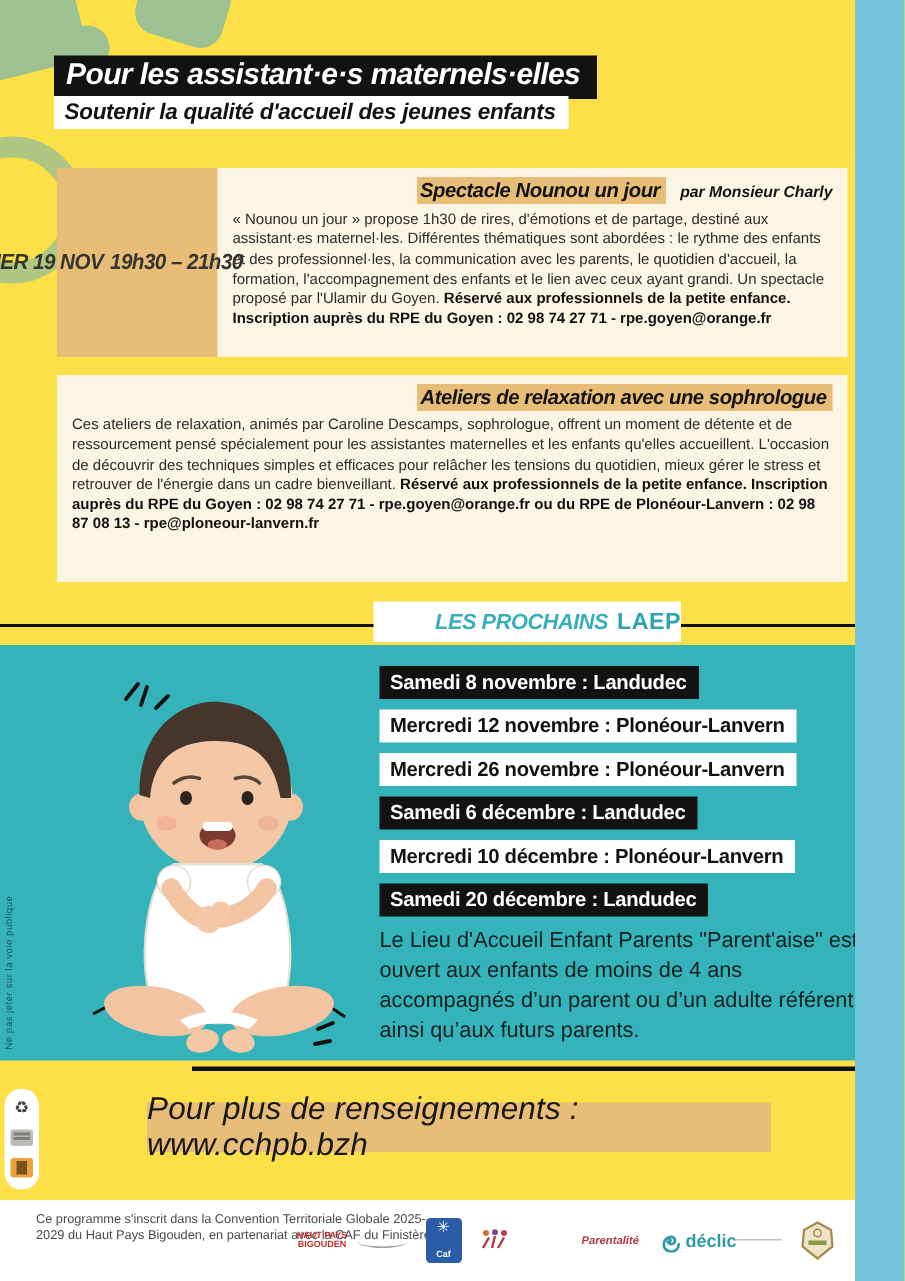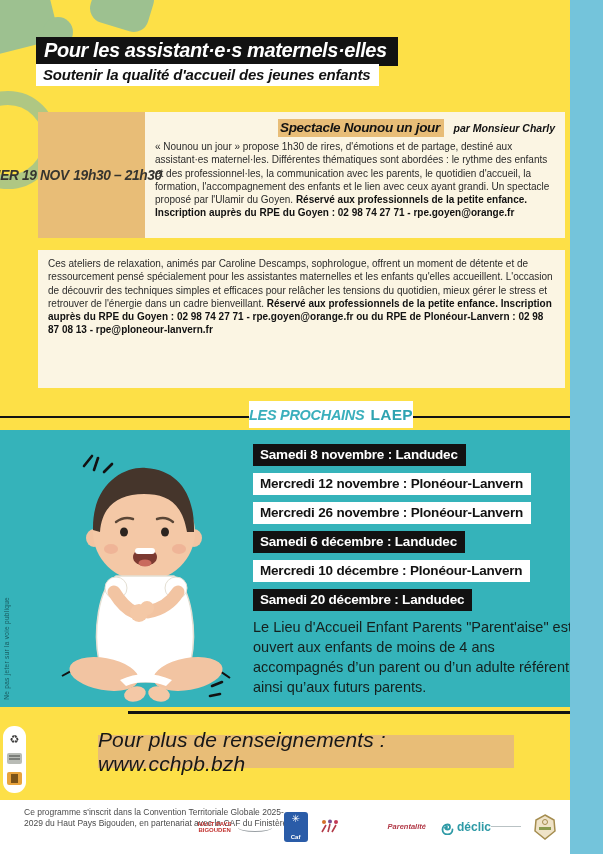--- a/index.html
+++ b/index.html
@@ -31,21 +31,21 @@
   .event-title-row{margin:0 0 4px 0;line-height:16px;text-align:right;}
   .event-title{display:inline;background:#e8bd77;color:#121212;font-weight:bold;
     font-style:italic;font-size:13.5px;padding:1px 4px 2px 2px;letter-spacing:-0.3px;}
   .event-title-suffix{font-weight:bold;font-style:italic;font-size:10.5px;margin-left:5px;color:#121212;}
   .event-text{font-size:10px;line-height:13.3px;color:#2b2b2b;}
   .event-text .bold{font-weight:bold;color:#111;}
 
   
   .laep-line{position:absolute;left:0;top:416px;width:603px;height:2px;background:#121212;}
   .laep-label{position:absolute;left:249px;top:401px;width:164px;height:27px;background:#fff;
-    display:flex;align-items:center;justify-content:center;gap:6px;z-index:2;}
+    display:flex;align-items:center;justify-content:center;gap:6px;z-index:2;padding-left:41px;}
   .laep-light{color:#3aafbc;font-style:italic;font-weight:bold;font-size:14.5px;letter-spacing:-0.3px;}
   .laep-bold{color:#2ea3b1;font-weight:800;font-size:15.5px;letter-spacing:0.3px;}
 
   
   .teal-band{position:absolute;left:0;top:430px;width:603px;height:277px;background:#35b3ba;}
   .bottom-line{position:absolute;left:128px;top:711px;width:475px;height:3px;background:#121212;}
 
   
   .laep-list{position:absolute;left:253px;top:444px;z-index:3;}
   .laep-item{display:table;font-size:13.5px;font-weight:bold;letter-spacing:-0.2px;
@@ -122,20 +122,23 @@
       <div class="event-title-row">
         <span class="event-title">Spectacle Nounou un jour</span>
         <span class="event-title-suffix">par Monsieur Charly</span>
       </div>
       <div class="event-text"><span>« Nounou un jour » propose 1h30 de rires, d'émotions et de partage, destiné aux assistant·es maternel·les. Différentes thématiques sont abordées : le rythme des enfants et des professionnel·les, la communication avec les parents, le quotidien d'accueil, la formation, l'accompagnement des enfants et le lien avec ceux ayant grandi. Un spectacle proposé par l'Ulamir du Goyen. </span><span class="bold">Réservé aux professionnels de la petite enfance. Inscription auprès du RPE du Goyen : 02 98 74 27 71 - rpe.goyen@orange.fr</span></div>
     </div>
   </div>
 
   <div class="card card2">
     <div class="card-main">
+      <div class="event-title-row">
+        <span class="event-title">Ateliers de relaxation avec une sophrologue</span>
+      </div>
       <div class="event-text"><span>Ces ateliers de relaxation, animés par Caroline Descamps, sophrologue, offrent un moment de détente et de ressourcement pensé spécialement pour les assistantes maternelles et les enfants qu'elles accueillent. L'occasion de découvrir des techniques simples et efficaces pour relâcher les tensions du quotidien, mieux gérer le stress et retrouver de l'énergie dans un cadre bienveillant. </span><span class="bold">Réservé aux professionnels de la petite enfance. Inscription auprès du RPE du Goyen : 02 98 74 27 71 - rpe.goyen@orange.fr ou du RPE de Plonéour-Lanvern : 02 98 87 08 13 - rpe@ploneour-lanvern.fr</span></div>
     </div>
   </div>
 
   <div class="laep-line"></div>
   <div class="laep-label">
     <span class="laep-light">LES PROCHAINS</span>
     <span class="laep-bold">LAEP</span>
   </div>
 

